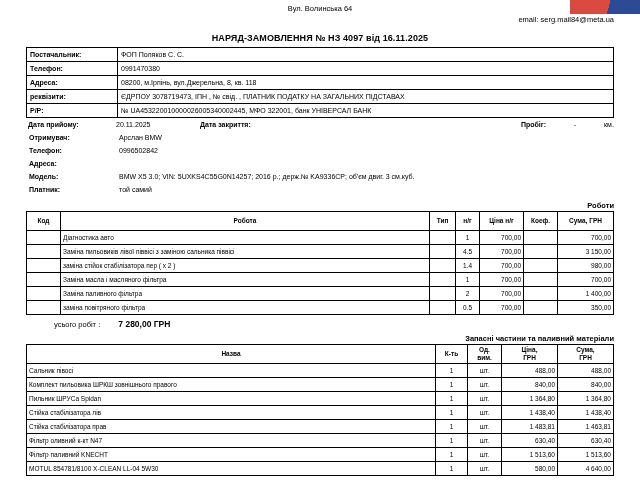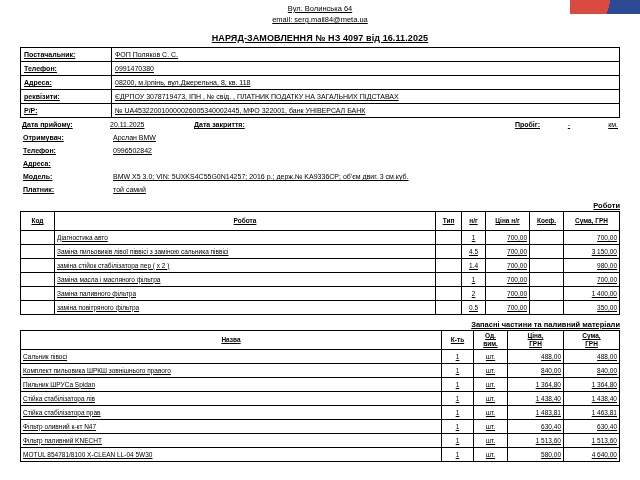--- a/index.html
+++ b/index.html
@@ -14,39 +14,38 @@
     font-size: 7px;
     color: #000000;
     overflow: hidden;
     position: relative;
   }
   .page {
     position: relative;
     width: 640px;
     height: 448px;
     box-sizing: border-box;
-    padding: 0 20px;
-    text-decoration: underline;
+    padding: 0 26px;
   }
   .corner-mark {
     position: absolute;
     top: 0;
     right: 0;
     width: 70px;
     height: 14px;
     background: linear-gradient(105deg, #d63a2f 0 55%, #1b3a8c 55% 100%);
     opacity: 0.92;
   }
   .hdr {
     text-align: center;
     font-size: 7.5px;
     line-height: 11px;
     padding-top: 3px;
   }
-  .hdr .line2 { padding-bottom: 2px; }
+  .hdr .line2 { padding-bottom: 2px; text-align: right; }
   .doc-title {
     text-align: center;
     font-weight: bold;
     font-size: 9px;
     margin: 6px 0 4px 0;
     letter-spacing: 0.1px;
   }
   table {
     border-collapse: collapse;
     width: 100%;
@@ -264,20 +263,24 @@
       <td>заміна повітряного фільтра</td>
       <td class="c"></td>
       <td class="c">0.5</td>
       <td class="r">700,00</td>
       <td class="c"></td>
       <td class="r">350,00</td>
     </tr>
   </tbody>
     </table>
 
+  <div class="total-line">
+    <span>усього робіт :</span>
+    <span class="sum">7 280,00 ГРН</span>
+  </div>
 
   <div class="section-title">Запасні частини та паливний матеріали</div>
 
   <table class="parts-tbl">
     <colgroup>
       <col>
       <col style="width:32px">
       <col style="width:34px">
       <col style="width:56px">
       <col style="width:56px">

